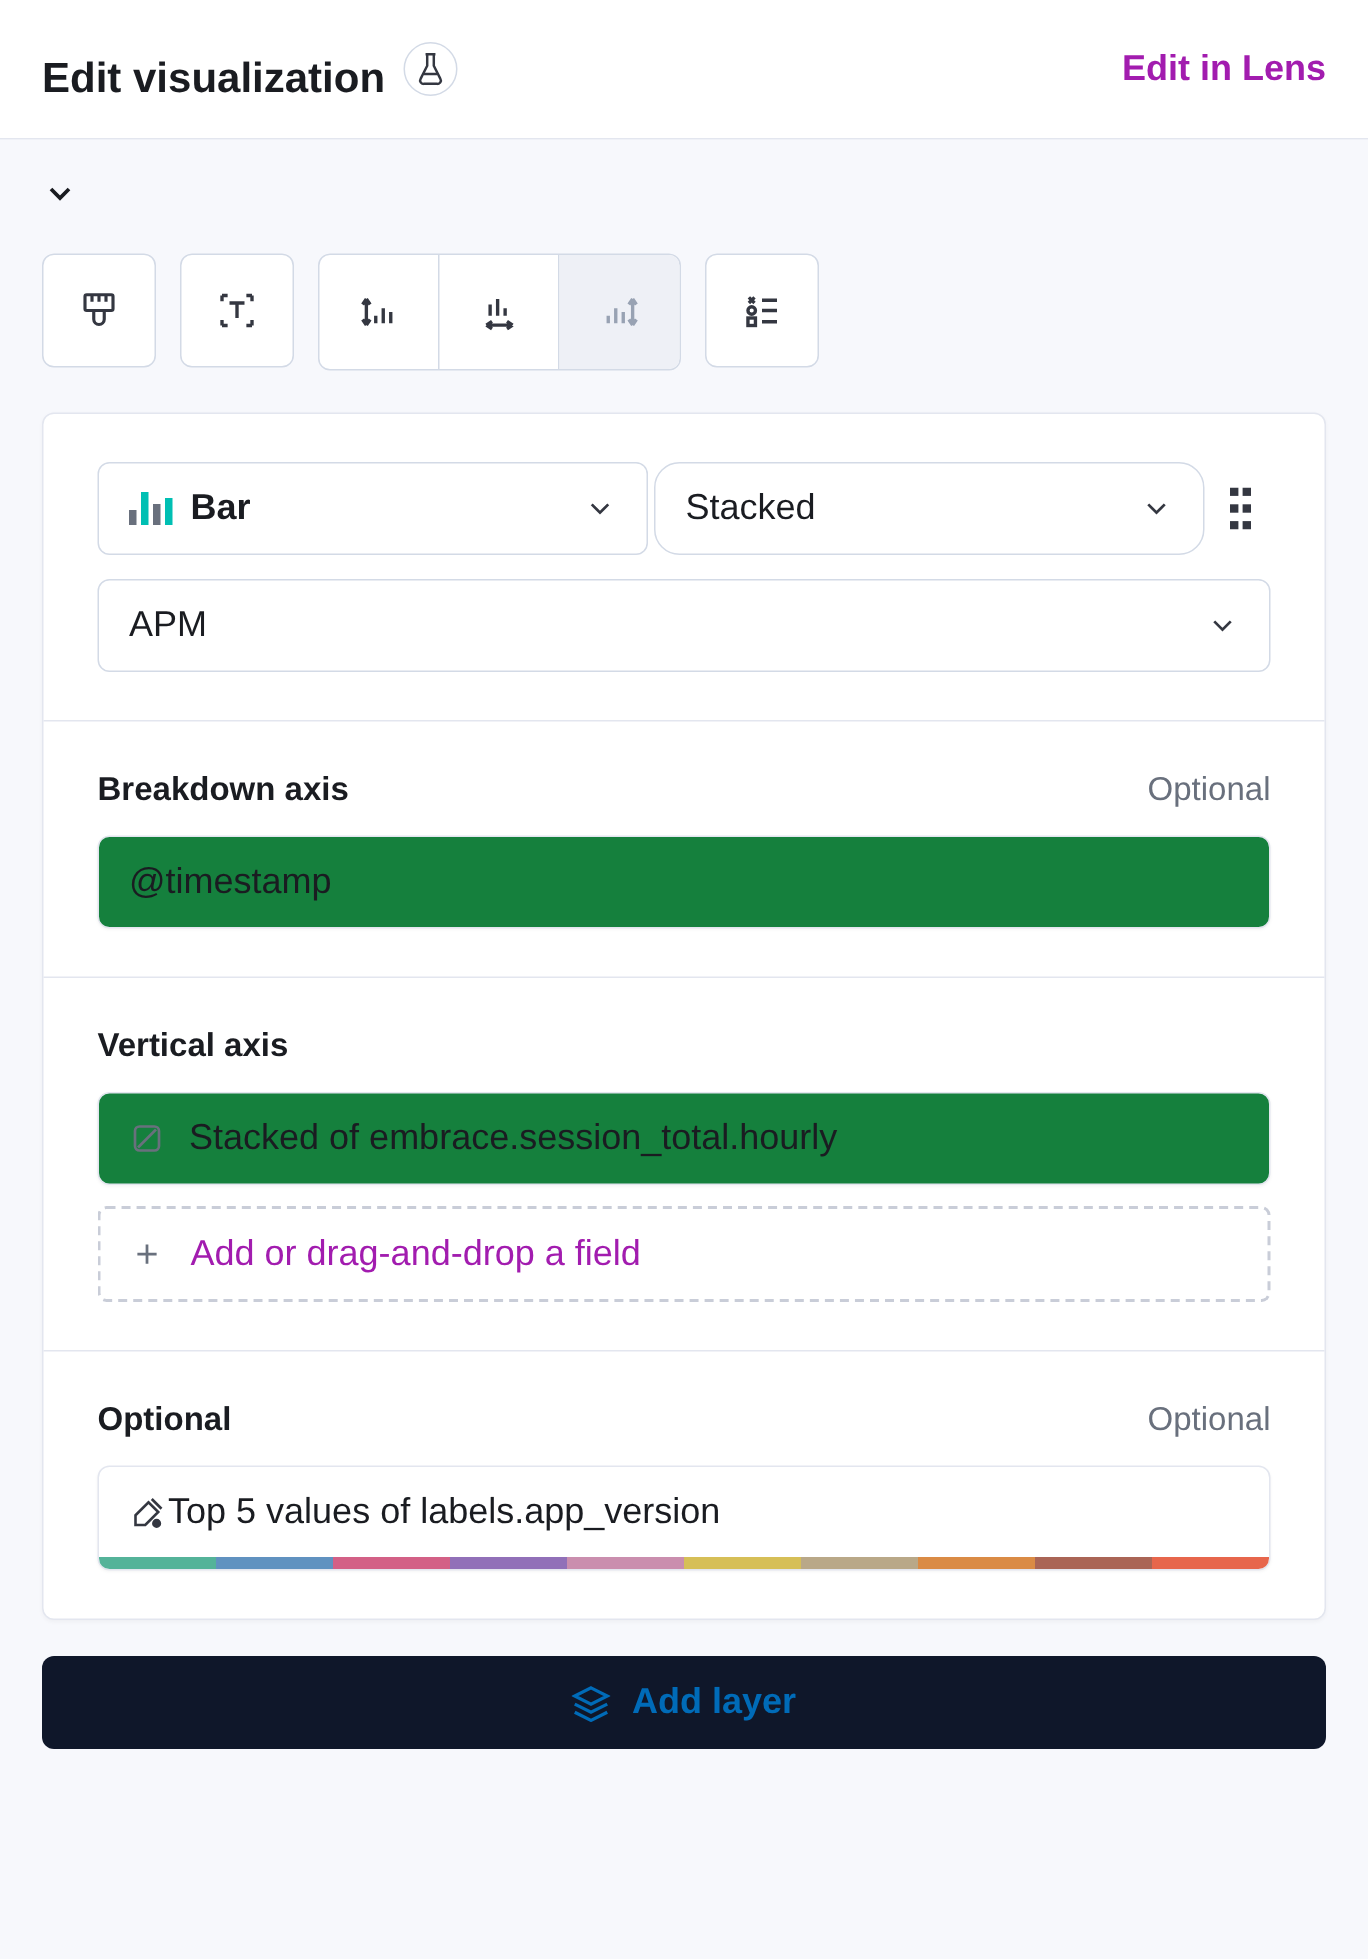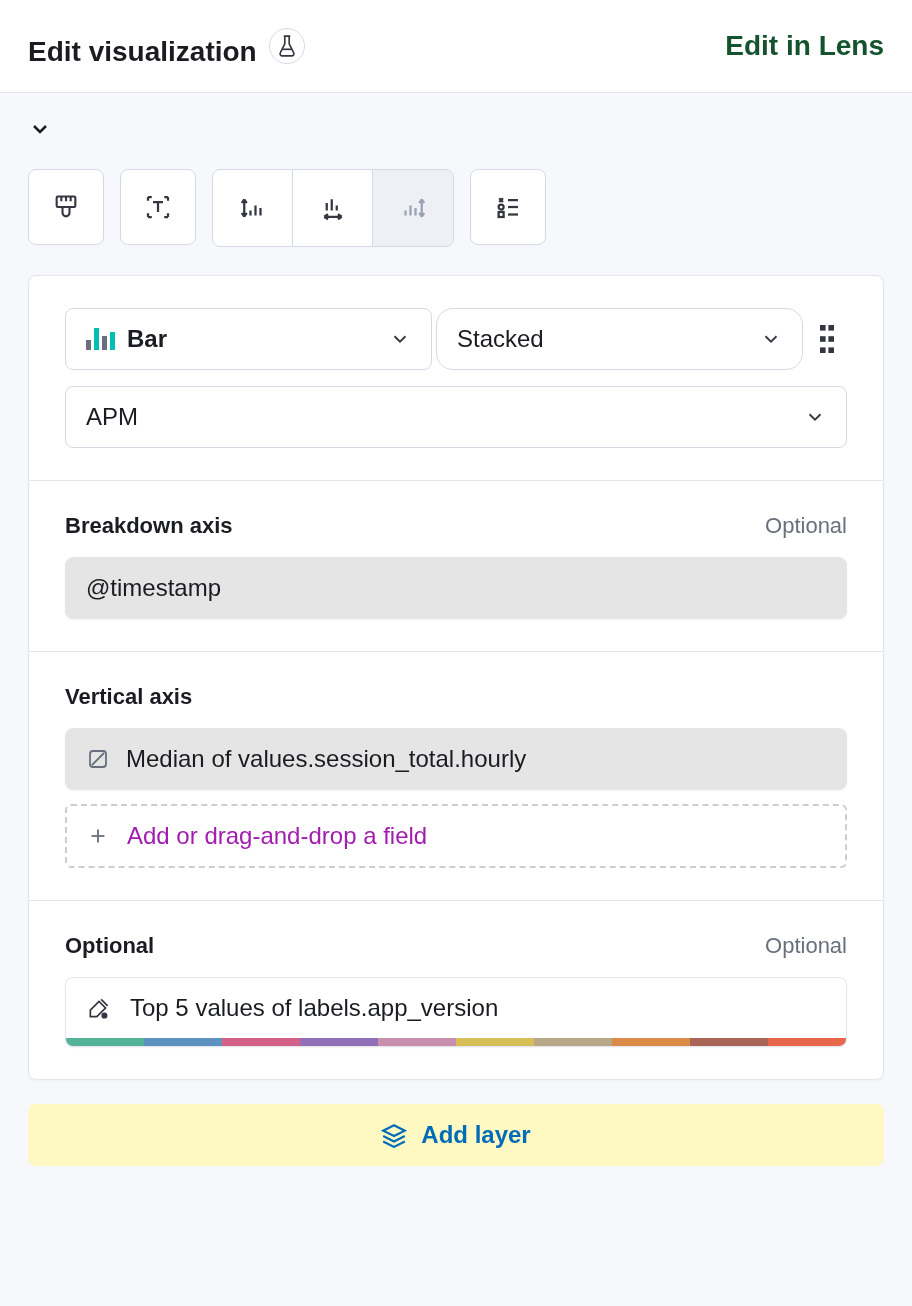--- a/index.html
+++ b/index.html
@@ -30,22 +30,22 @@
     .beaker-badge {
       width: 36px;
       height: 36px;
       border: 1px solid #d3dae6;
       border-radius: 50%;
       display: flex;
       align-items: center;
       justify-content: center;
     }
     .header-link {
-      color: #14532d;
-      font-size: 28px;
+      color: #a21caf;
+      font-size: 24px;
       font-weight: 600;
       cursor: pointer;
     }
     .content {
       padding: 24px 28px;
     }
     .section-toggle {
       display: flex;
       align-items: center;
       gap: 20px;
@@ -153,21 +153,21 @@
     .field-box {
       border: 1px solid #e3e6ef;
       border-radius: 8px;
       padding: 16px 20px;
       font-size: 24px;
       display: flex;
       align-items: center;
       gap: 16px;
       cursor: pointer;
       box-shadow: 0 1px 2px rgba(0,0,0,0.04);
-      background: #e5e5e5;
+      background: #15803d;
     }
     .field-dashed {
       border: 2px dashed #c9cdd8;
       border-radius: 6px;
       padding: 16px 20px;
       font-size: 24px;
       color: #a21caf;
       display: flex;
       align-items: center;
       gap: 18px;
@@ -180,30 +180,30 @@
       overflow: hidden;
       box-shadow: 0 1px 2px rgba(0,0,0,0.04);
       background: #fff;
       cursor: pointer;
     }
     .breakdown-content {
       padding: 16px 20px;
       font-size: 24px;
       display: flex;
       align-items: center;
-      gap: 18px;
+      gap: 0;
     }
     .color-strip {
       display: flex;
       height: 8px;
     }
     .color-strip div { flex: 1; }
     .add-layer-btn {
       margin-top: 24px;
-      background: #fef9c3;
+      background: #0f172a;
       border: none;
       border-radius: 8px;
       height: 62px;
       width: 100%;
       display: flex;
       align-items: center;
       justify-content: center;
       gap: 14px;
       font-size: 24px;
       font-weight: 700;
@@ -346,21 +346,21 @@
 
     <div class="panel-row">
       <div class="section-header">
         <span class="section-label">Vertical axis</span>
       </div>
       <div class="field-box">
         <svg width="24" height="24" viewBox="0 0 24 24" fill="none" stroke="#69707d" stroke-width="1.8">
             <rect x="4" y="4" width="16" height="16" rx="3"></rect>
             <line x1="6" y1="18" x2="18" y2="6"></line>
           </svg>
-        <span>Median of values.session_total.hourly</span>
+        <span>Stacked of embrace.session_total.hourly</span>
       </div>
       <div class="field-dashed">
         <svg width="22" height="22" viewBox="0 0 24 24" fill="none" stroke="#69707d" stroke-width="2">
             <line x1="12" y1="5" x2="12" y2="19"></line>
             <line x1="5" y1="12" x2="19" y2="12"></line>
           </svg>
         <span>Add or drag-and-drop a field</span>
       </div>
     </div>
 

